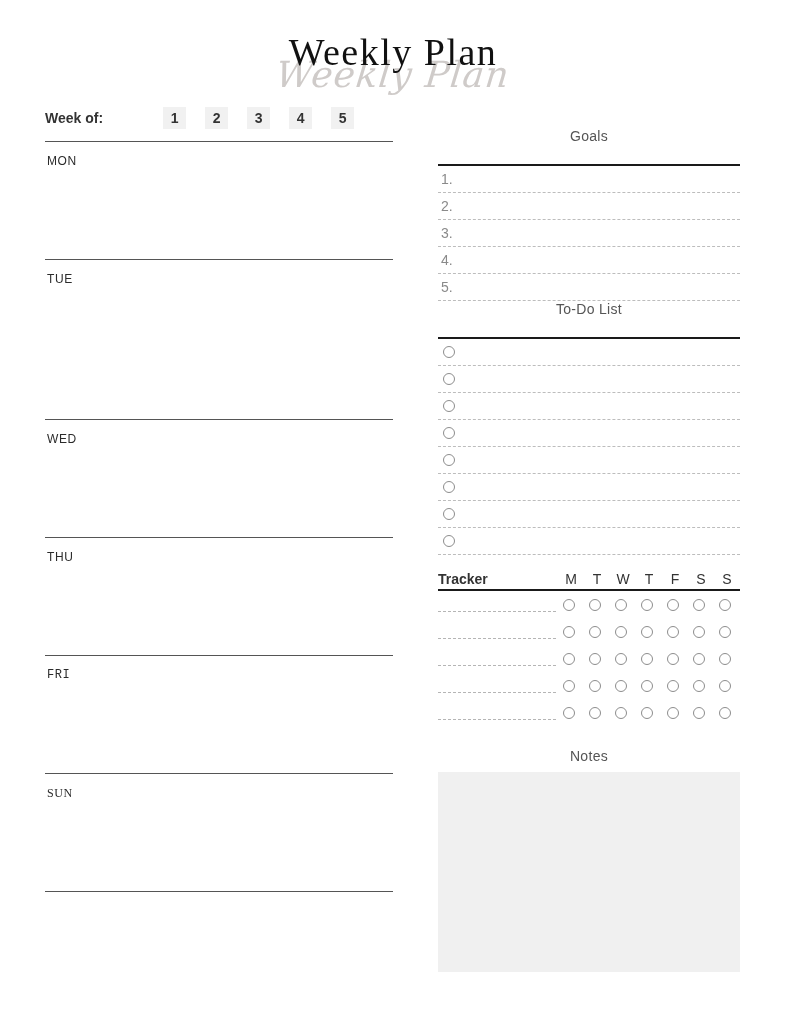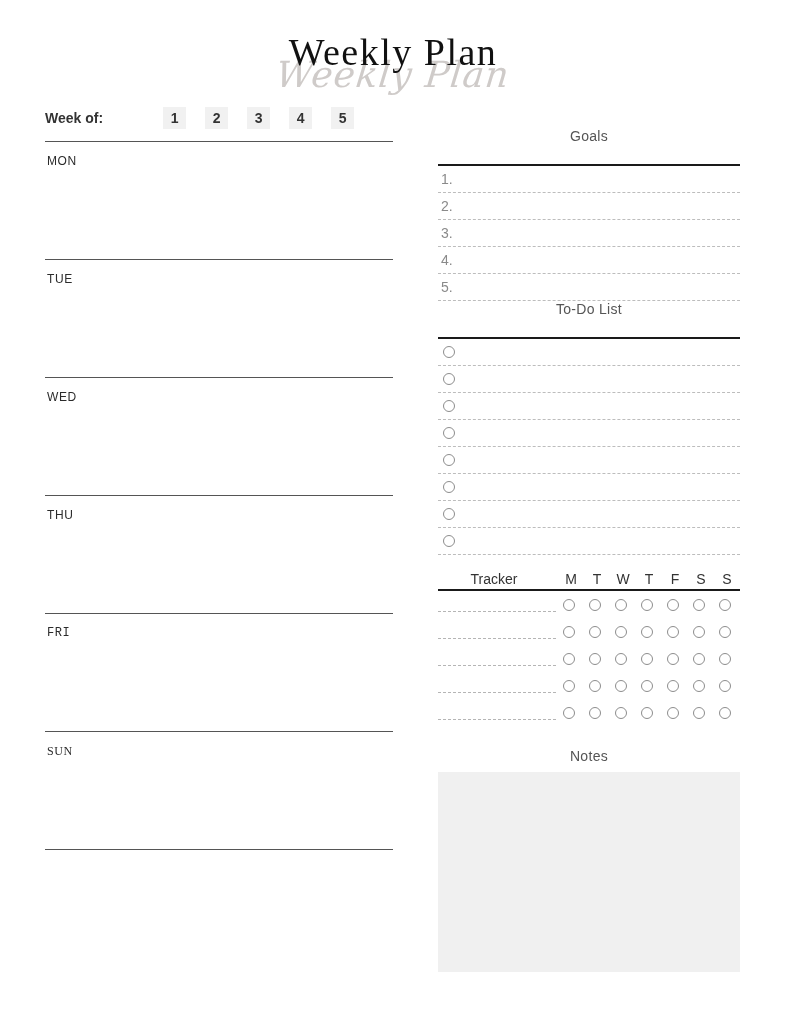--- a/index.html
+++ b/index.html
@@ -161,24 +161,25 @@
   
   .tracker-sec { position: absolute; left: 0; top: 565px; width: 302px; }
   .tracker-head {
     display: flex;
     align-items: flex-end;
     height: 22px;
     padding-bottom: 2px;
   }
   .tracker-label {
     width: 118px;
-    text-align: center;
+    text-align: left;
     font-size: 14px;
     color: #333333;
     padding-right: 8px;
+    font-weight: bold;
   }
   .tracker-days {
     display: flex;
     flex: 1;
   }
   .tracker-day {
     width: 26px;
     text-align: center;
     font-size: 14px;
     color: #333333;
@@ -232,21 +233,21 @@
     </div>
 </div>
 
 <div class="days-col" id="days-col">
     <div class="day-block" style="height: 118px;">
       <div class="day-label">MON</div>
     </div>
     <div class="day-block" style="height: 118px;">
       <div class="day-label">TUE</div>
     </div>
-    <div class="day-block" style="height: 118px;">
+    <div class="day-block" style="height: 118px; margin-top: 42px;">
       <div class="day-label">WED</div>
     </div>
     <div class="day-block" style="height: 118px;">
       <div class="day-label">THU</div>
     </div>
     <div class="day-block" style="height: 118px; font-family: Liberation Mono, monospace;">
       <div class="day-label">FRI</div>
     </div>
     <div class="day-block" style="height: 118px; font-family: Liberation Serif, serif;">
       <div class="day-label">SUN</div>

